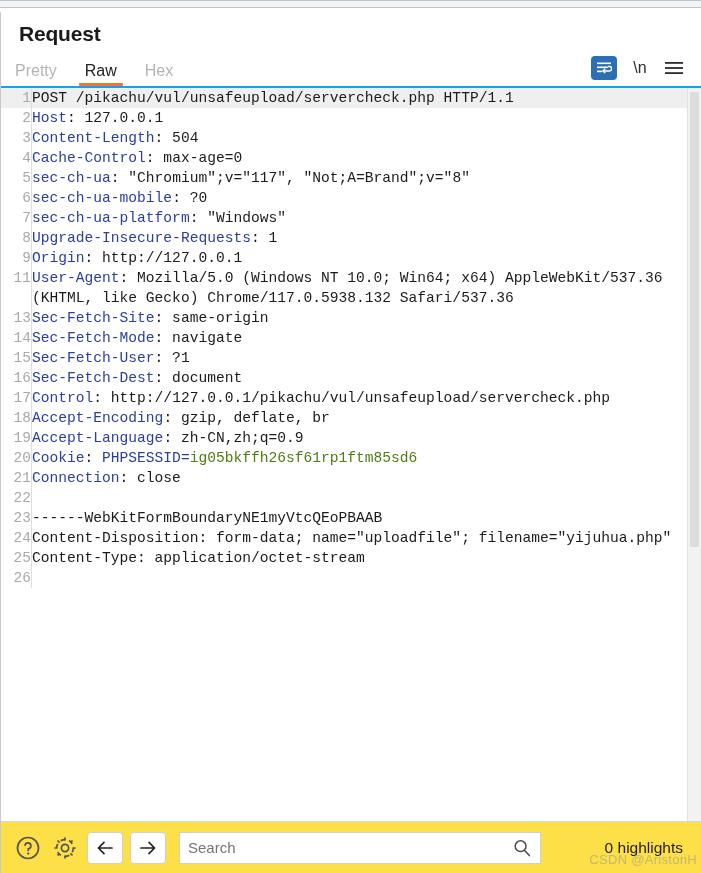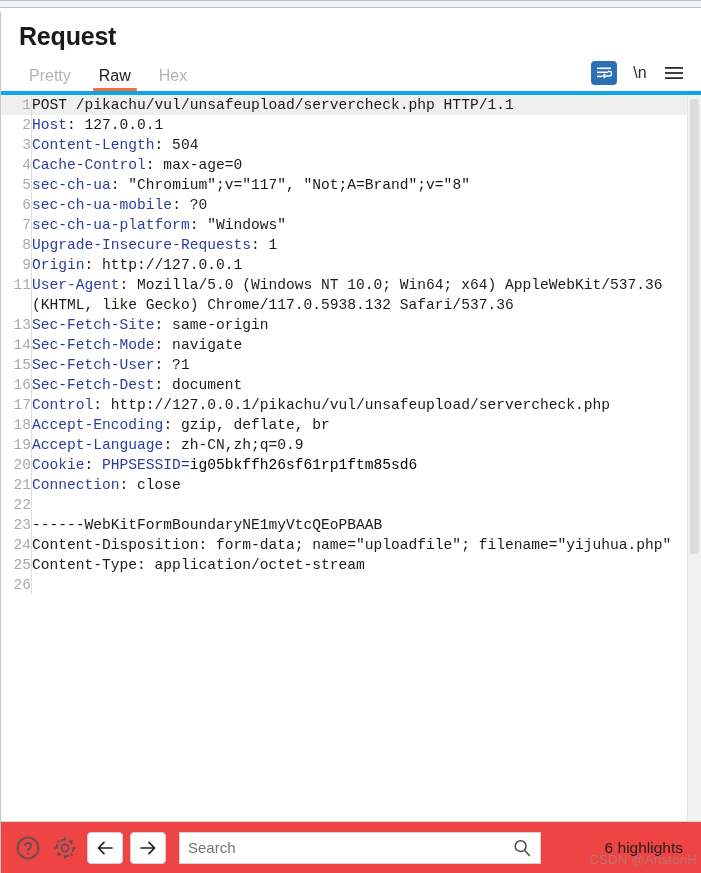--- a/index.html
+++ b/index.html
@@ -37,30 +37,29 @@
     min-height: 0;
     background: #ffffff;
   }
 
   
   .title-row {
     padding: 10px 0 6px 18px;
     flex: 0 0 auto;
   }
   .title {
-    font-size: 25px; font-weight: bold;
+    font-size: 21px; font-weight: bold;
     color: #1a1a1a; letter-spacing: -0.2px;
   }
 
   
   .tabbar {
     display: flex; align-items: flex-end;
     flex: 0 0 auto;
-    padding-left: 14px;
-    border-bottom: 4px solid #0ea5e9;
+    border-bottom: 2px solid #0ea5e9;
     position: relative;
     height: 34px;
   }
   .tab {
     font-size: 16px;
     padding: 0 14px 7px 14px;
     color: #b4b4b4;
     cursor: pointer;
     position: relative;
     line-height: 1;
@@ -135,21 +134,21 @@
     line-height: 20px;
     color: #1b1b1b;
     white-space: pre-wrap;
     word-break: break-all;
     overflow-wrap: anywhere;
     margin-left: 15px;
   }
   tr.hl td.src, tr.hl td.gutter { background: #efefef; }
   .hdr { color: #2a3f9d; }
   .ck  { color: #2a3f9d; }
-  .cv  { color: #000000; }
+  .cv  { color: #4d7c0f; }
 
   
   .vscroll {
     position: absolute;
     top: 0; right: 0; bottom: 0;
     width: 14px;
     background: #f2f2f2;
     border-left: 1px solid #e2e2e2;
     box-sizing: border-box;
   }
@@ -161,21 +160,21 @@
     border-radius: 2px;
   }
 
   
   .bottombar {
     flex: 0 0 auto;
     height: 52px;
     display: flex; align-items: center;
     gap: 7px;
     padding: 0 10px 0 12px;
-    background: #ef4444;
+    background: #fde047;
     border-top: 1px solid #d8d8d8;
     box-sizing: border-box;
   }
   .icon-btn {
     width: 30px; height: 30px;
     display: flex; align-items: center; justify-content: center;
     cursor: pointer;
     color: #4a4a4a;
   }
   .nav-btn {
@@ -409,19 +408,19 @@
       <div class="search-box">
         <input class="search-input" type="text" placeholder="Search" style="">
         <span class="search-icon">
           <svg width="20" height="20" viewBox="0 0 20 20" aria-hidden="true">
             <circle cx="8.6" cy="8.2" r="5.4" fill="none" stroke="#4a4a4a" stroke-width="1.5"></circle>
             <path d="M12.6 12.4 L17.4 17.6" stroke="#4a4a4a" stroke-width="1.5" stroke-linecap="round"></path>
           </svg>
         </span>
       </div>
 
-      <div class="highlights">6 highlights</div>
+      <div class="highlights">0 highlights</div>
     </div>
 
   </div>
 
   <div class="watermark">CSDN @AristonH</div>
 </div>
 
 </body></html>

